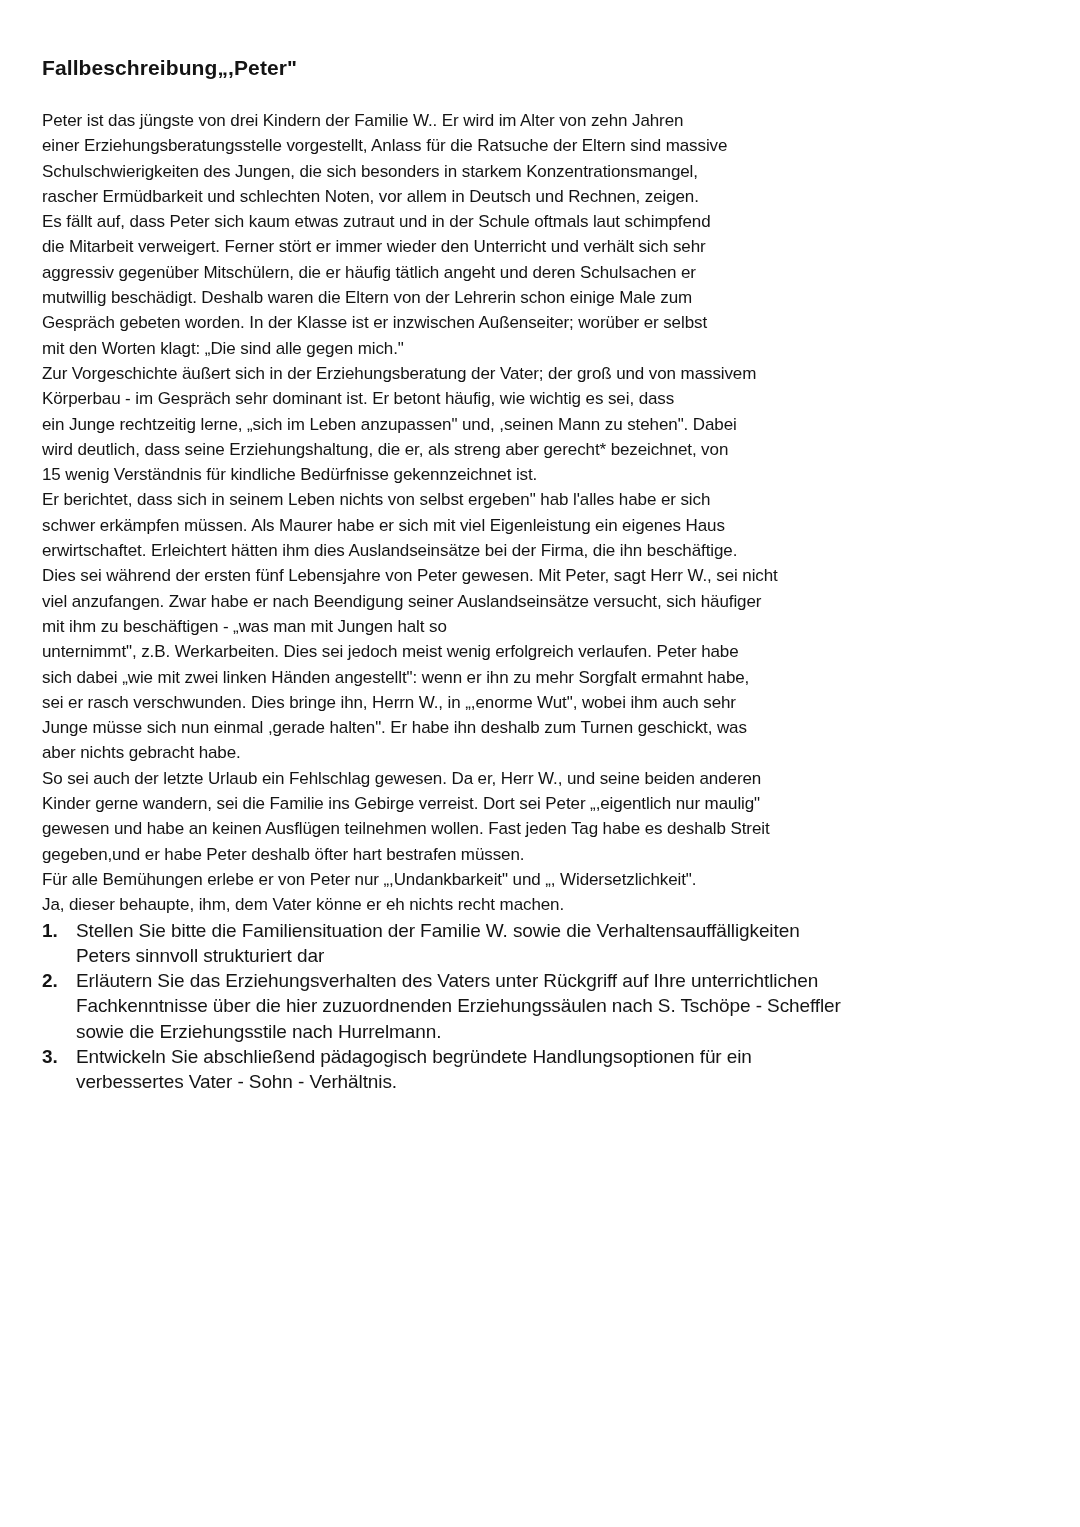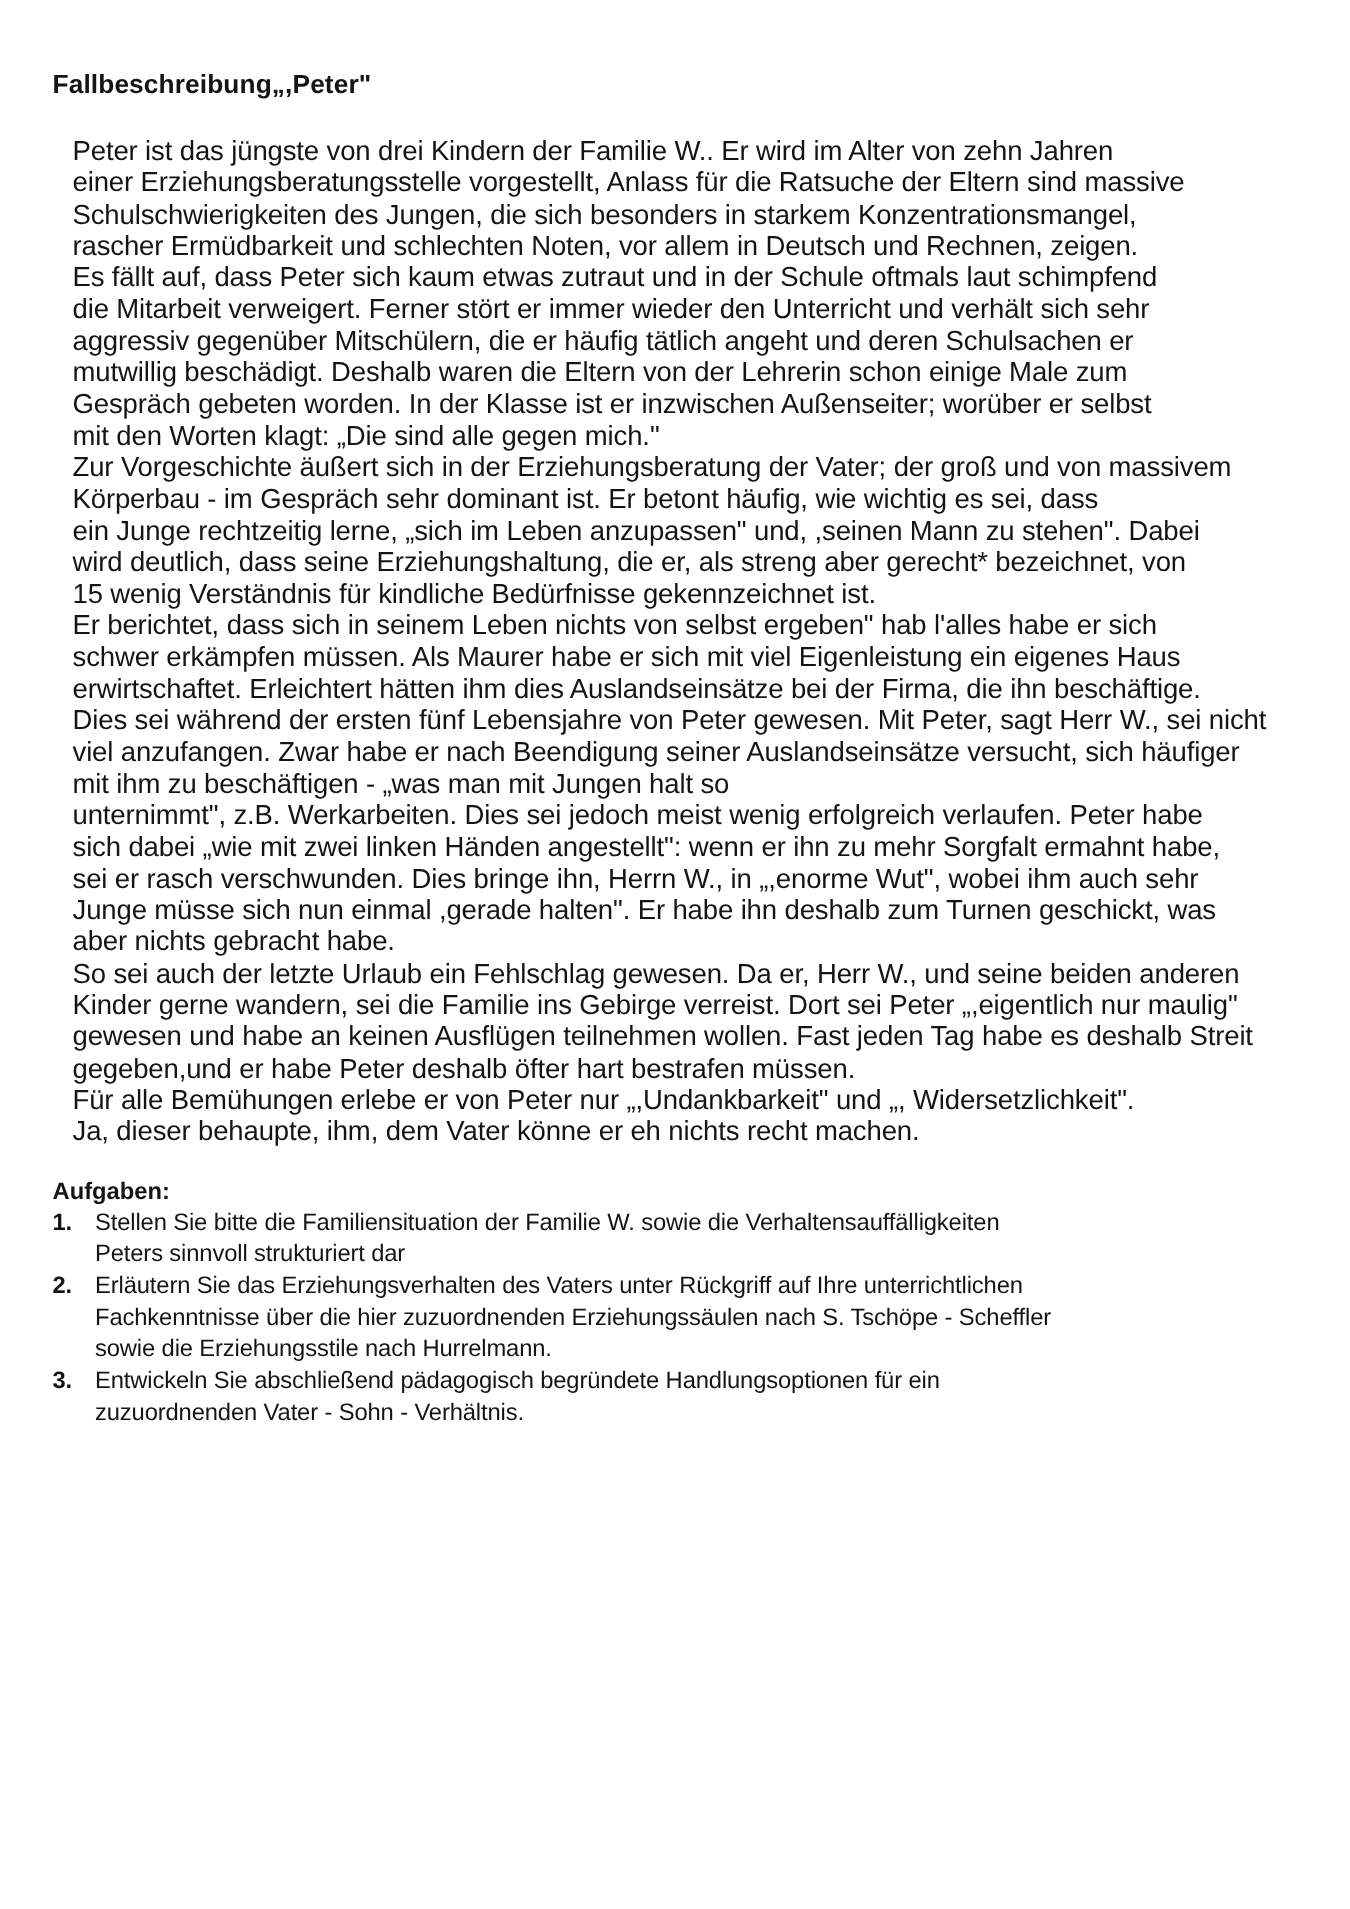--- a/index.html
+++ b/index.html
@@ -15,25 +15,24 @@
     overflow: hidden;
   }
   .doc-title {
     font-size: 21px;
     font-weight: bold;
     line-height: 25px;
     margin: 0 0 28px 0;
     letter-spacing: 0.1px;
   }
   .body-text {
-    font-size: 22px;
+    font-size: 17px;
     line-height: 25.3px;
     white-space: pre-line;
     letter-spacing: -0.1px;
-    margin-left: 16px;
   }
   .source-line {
     margin-top: 27px;
     font-size: 19px;
     line-height: 25px;
     letter-spacing: -0.1px;
   }
   .tasks-heading {
     font-size: 19px;
     font-weight: bold;
@@ -96,34 +95,33 @@
 Junge müsse sich nun einmal ,gerade halten". Er habe ihn deshalb zum Turnen geschickt, was
 aber nichts gebracht habe.
 So sei auch der letzte Urlaub ein Fehlschlag gewesen. Da er, Herr W., und seine beiden anderen
 Kinder gerne wandern, sei die Familie ins Gebirge verreist. Dort sei Peter „,eigentlich nur maulig"
 gewesen und habe an keinen Ausflügen teilnehmen wollen. Fast jeden Tag habe es deshalb Streit
 gegeben,und er habe Peter deshalb öfter hart bestrafen müssen.
 Für alle Bemühungen erlebe er von Peter nur „,Undankbarkeit" und „, Widersetzlichkeit".
 Ja, dieser behaupte, ihm, dem Vater könne er eh nichts recht machen.</div>
 
 
-  <h2 class="tasks-heading">Aufgaben:</h2>
 
   <ol class="tasks-list">
     <li class="task-item">
       <span class="task-num">1.</span>
       <span class="task-text">Stellen Sie bitte die Familiensituation der Familie W. sowie die Verhaltensauffälligkeiten
 Peters sinnvoll strukturiert dar</span>
     </li>
     <li class="task-item">
       <span class="task-num">2.</span>
       <span class="task-text">Erläutern Sie das Erziehungsverhalten des Vaters unter Rückgriff auf Ihre unterrichtlichen
 Fachkenntnisse über die hier zuzuordnenden Erziehungssäulen nach S. Tschöpe - Scheffler
 sowie die Erziehungsstile nach Hurrelmann.</span>
     </li>
     <li class="task-item">
       <span class="task-num">3.</span>
       <span class="task-text">Entwickeln Sie abschließend pädagogisch begründete Handlungsoptionen für ein
-zuzuordnenden Vater - Sohn - Verhältnis.</span>
+verbessertes Vater - Sohn - Verhältnis.</span>
     </li>
   </ol>
 
 </div>
 
 </body></html>

